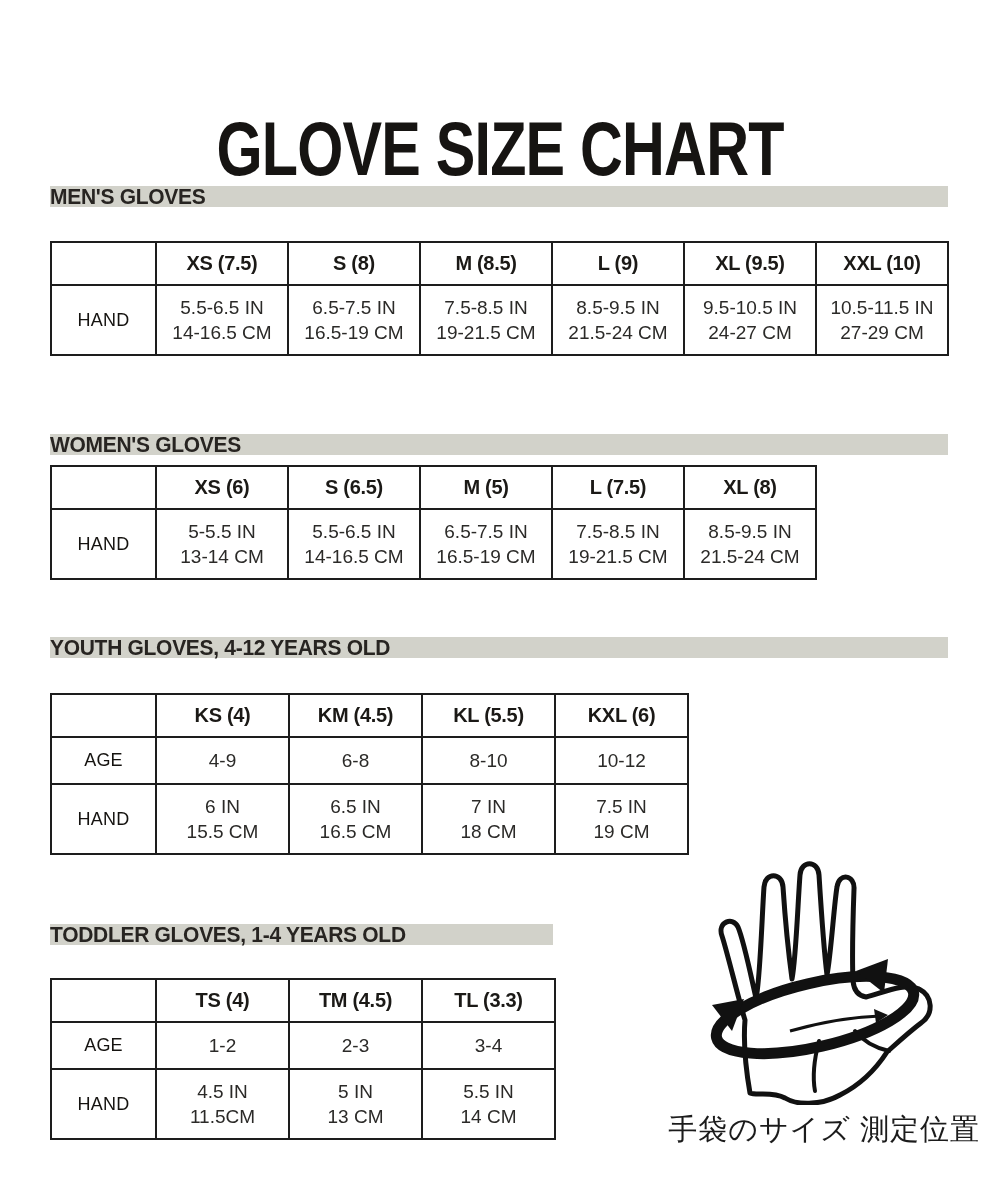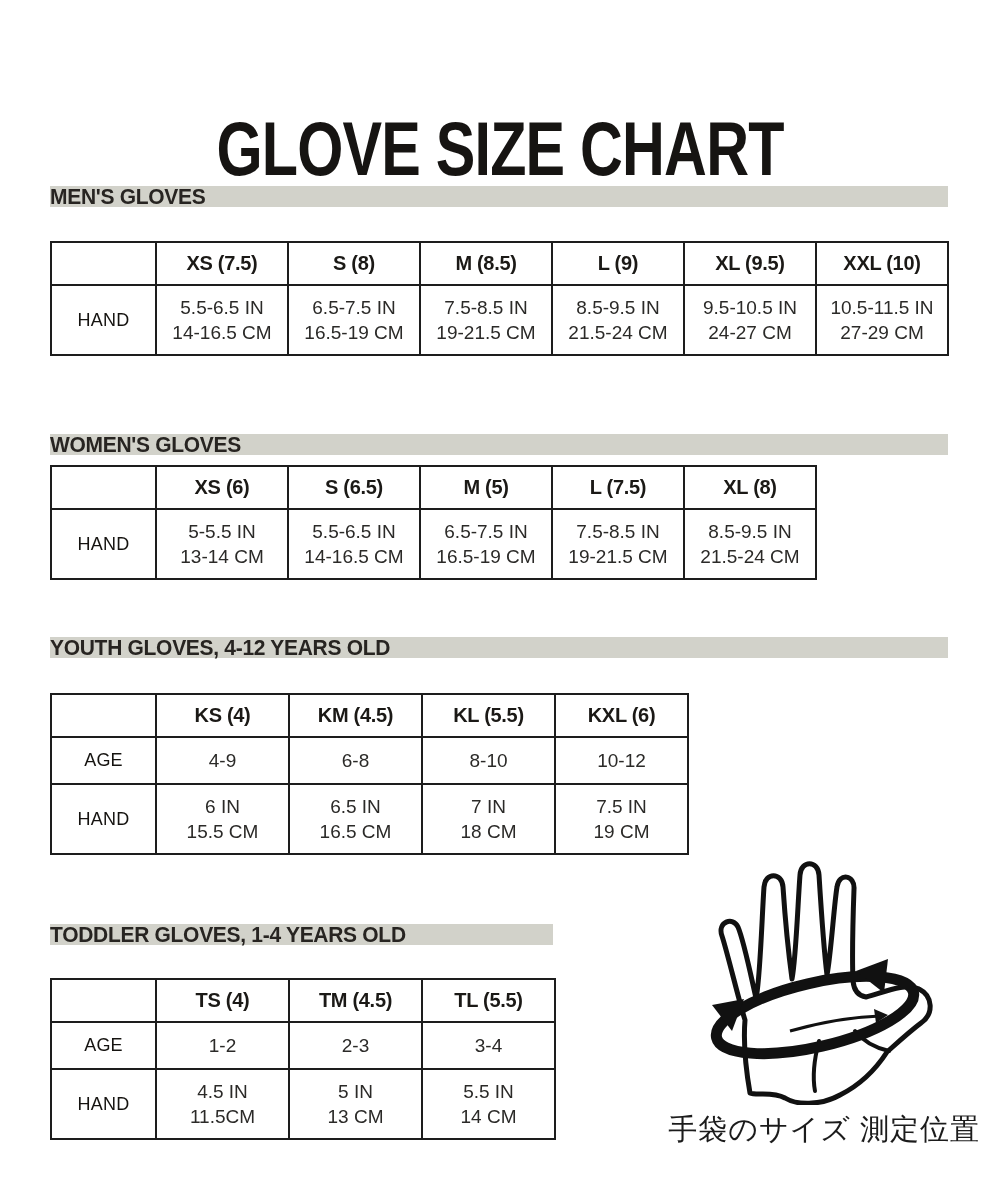--- a/index.html
+++ b/index.html
@@ -171,21 +171,21 @@
         <col class="col-label">
         <col class="col-data">
         <col class="col-data">
         <col class="col-data">
       </colgroup>
       <tbody>
         <tr class="row-header">
           <td></td>
           <td>TS (4)</td>
           <td>TM (4.5)</td>
-          <td>TL (5.5)</td>
+          <td>TL (3.3)</td>
         </tr>
         <tr class="row-age">
           <td class="rowlabel">AGE</td>
           <td>1-2</td>
           <td>2-3</td>
           <td>3-4</td>
         </tr>
         <tr class="row-hand">
           <td class="rowlabel">HAND</td>
           <td>4.5 IN<br>11.5CM</td>

